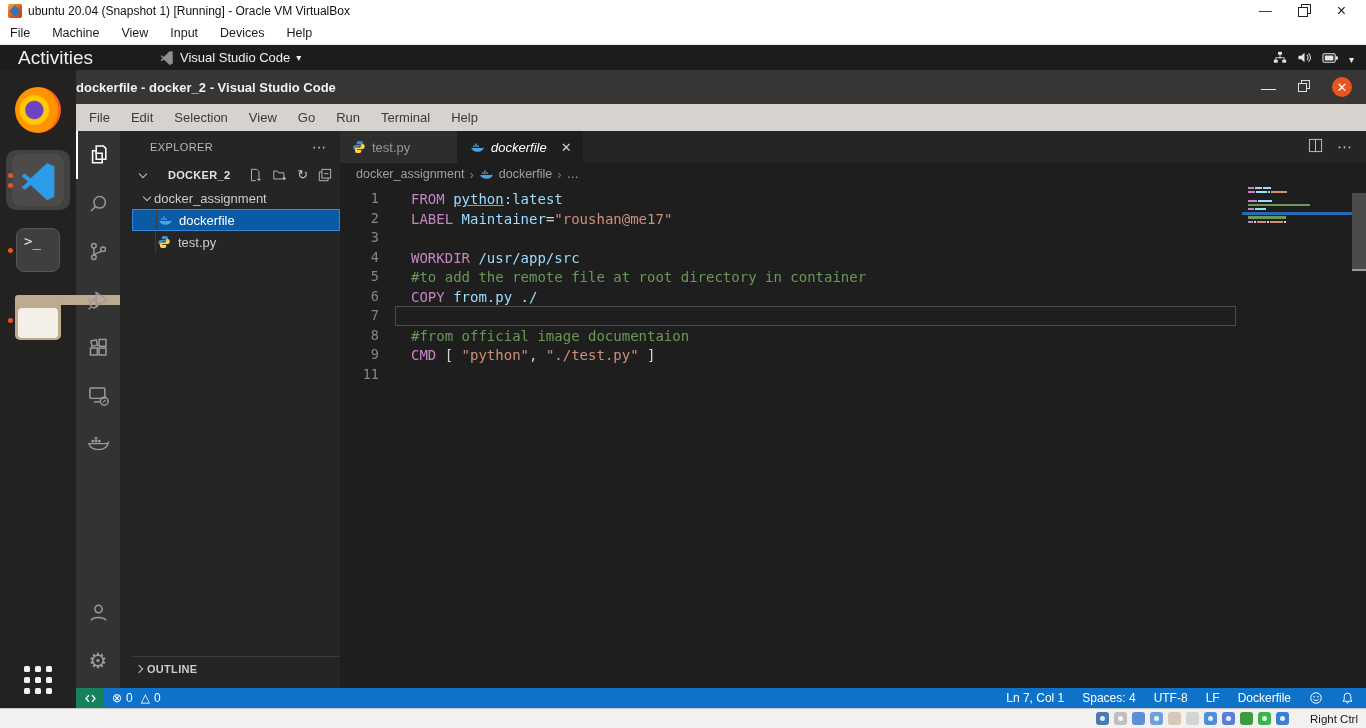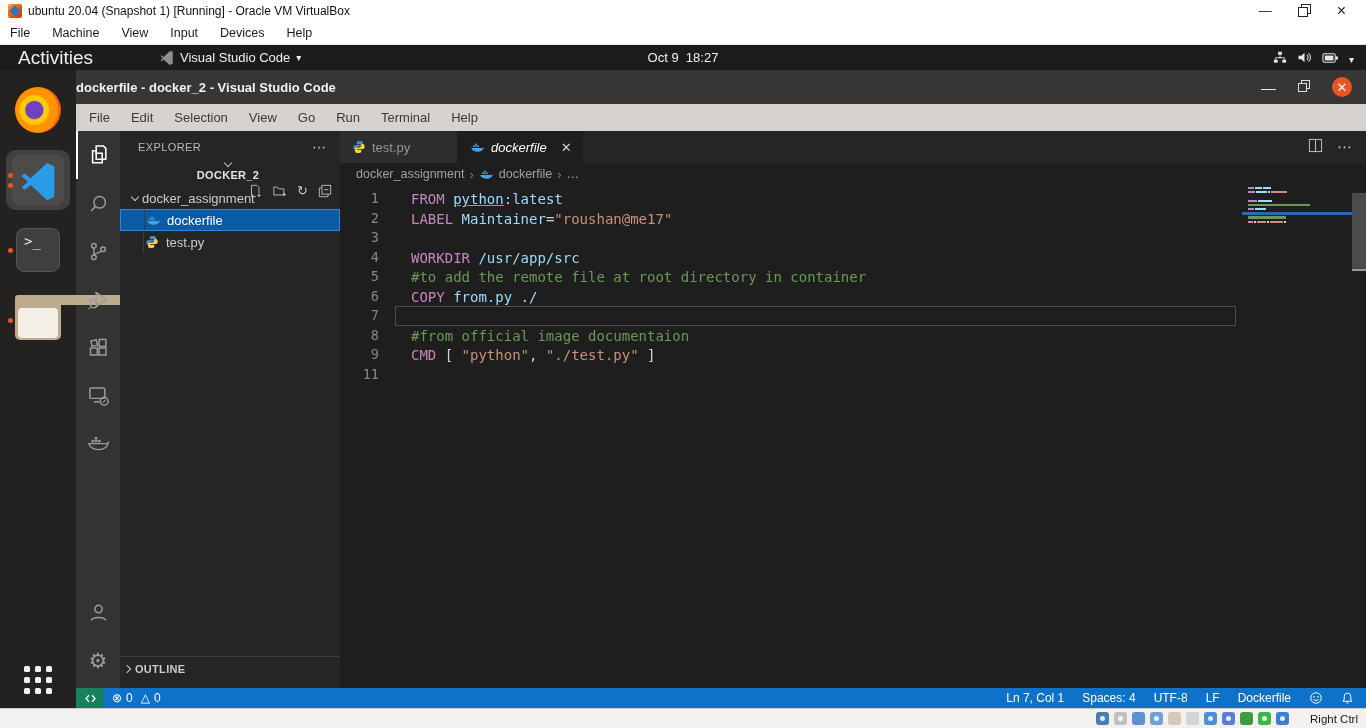--- a/index.html
+++ b/index.html
@@ -59,25 +59,25 @@
 
   
   #activitybar { width:44px; background:#333333; display:flex; flex-direction:column; align-items:center; flex:none; }
   .act-item { width:44px; height:48px; display:flex; align-items:center; justify-content:center; position:relative; }
   .act-item.active::before { content:""; position:absolute; left:0; top:0; bottom:0; width:2px; background:#ffffff; }
   .act-item svg { display:block; }
   #activity-bottom { margin-top:auto; margin-bottom:4px; }
   .gear-glyph { font-size:21px; color:#9d9d9d; line-height:1; }
 
   
-  #sidebar { width:220px; background:#252526; display:flex; flex-direction:column; flex:none; position:relative; }
+  #sidebar { width:220px; background:#252526; display:flex; flex-direction:column; flex:none; position:relative;padding-left:12px; }
   #sb-header { height:32px; display:flex; align-items:center; padding:0 14px 0 18px; }
   #sb-header .lbl { font-size:11px; letter-spacing:0.4px; color:#b8b8b8; }
   #sb-header .more { margin-left:auto; color:#c0c0c0; font-size:14px; }
-  #sb-section { height:24px; display:flex; align-items:center; padding:0 8px 0 4px; gap:3px;flex-direction:column; }
+  #sb-section { height:24px; display:flex; align-items:center; padding:0 8px 0 4px; gap:18px; }
   #sb-section .lbl { font-size:11px; font-weight:bold; color:#e3e3e3; letter-spacing:0.3px; }
   #sb-section .acts { margin-left:auto; display:flex; gap:10px; }
   #sb-section .acts svg, #sb-section .acts span { display:block; color:#c5c5c5; }
   .chev { width:6px; height:6px; border-right:1.4px solid #c5c5c5; border-bottom:1.4px solid #c5c5c5; display:inline-block; flex:none; }
   .chev.down { transform:rotate(45deg); margin:-3px 4px 0 4px; }
   .chev.right { transform:rotate(-45deg); margin:0 5px 0 4px; }
   .tree-row { height:22px; display:flex; align-items:center; font-size:13px; color:#cccccc; position:relative; }
   .tree-row.selected { background:#0a5aa5; border:1px solid #2e87d8; color:#ffffff; }
   .tree-row .ticon { width:16px; height:16px; margin-right:6px; flex:none; display:flex; align-items:center; justify-content:center; }
   .indent-guide { position:absolute; left:23px; top:0; bottom:0; width:1px; background:#3c3c3c; }
@@ -159,21 +159,20 @@
 
   <div id="topbar">
     <span class="activities">Activities</span>
     <span class="appmenu">
       <svg width="15" height="15" viewBox="0 0 24 24">
           <path d="M17 2 7.5 11 4 8.2 2.5 9.6 6 13l-3.5 3.4L4 17.8 7.5 15 17 24l5-2.5v-19z" fill="#8f8f8f"></path>
         </svg>
       <span>Visual Studio Code</span>
       <span style="font-size:10px;">▾</span>
     </span>
-    <span class="clock">Oct 9  18:27</span>
     <span class="tray" id="tray">
         <span>
           <svg width="14" height="13" viewBox="0 0 16 14">
             <rect x="5.8" y="0.5" width="4.4" height="3.4" fill="#e6e6e6"></rect>
             <rect x="1" y="9.5" width="4.4" height="3.4" fill="#e6e6e6"></rect>
             <rect x="10.6" y="9.5" width="4.4" height="3.4" fill="#e6e6e6"></rect>
             <path d="M8 4v2.6M3.2 9.5V7.2h9.6v2.3M8 6.6v2" stroke="#e6e6e6" fill="none"></path>
           </svg>
         </span>
         <span>

